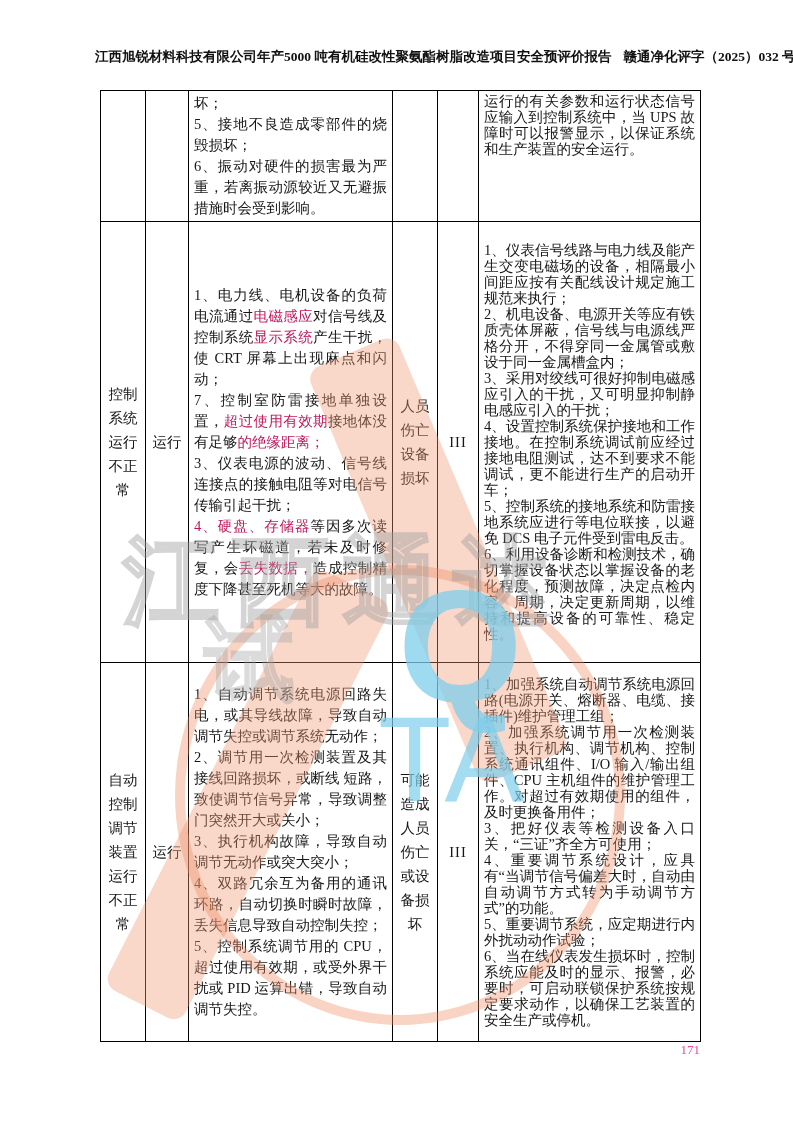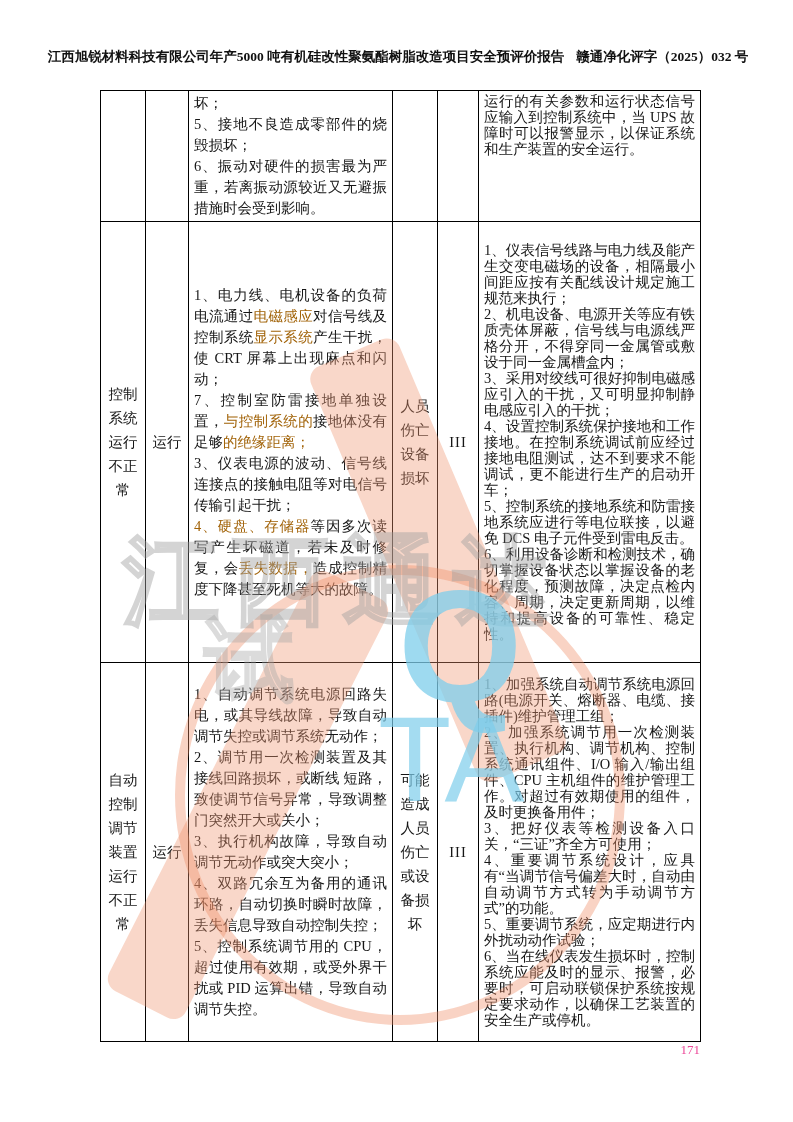--- a/index.html
+++ b/index.html
@@ -1,36 +1,36 @@
 <!DOCTYPE html>
 <html><head>
 <meta charset="utf-8">
 <style>
   * { margin:0; padding:0; box-sizing:border-box; }
   html,body { width:793px; height:1122px; background:#ffffff; overflow:hidden;
     font-family:"Liberation Serif","DejaVu Serif",serif; }
   .page { position:relative; width:793px; height:1122px; background:#fff; }
 
   .header { position:absolute; left:95px; top:48px; width:606px;
-    display:flex; justify-content:center; align-items:baseline;
+    display:flex; justify-content:flex-start; align-items:baseline;
     font-size:13.5px; font-weight:bold; color:#111; white-space:nowrap; }
   .header .doc-no { margin-left:12px; }
 
   table.main { position:absolute; left:100px; top:90px; width:600px;
     border-collapse:collapse; table-layout:fixed; }
   table.main td { border:1.4px solid #000; color:#161616;
     font-size:14.5px; padding:2px 5px; vertical-align:middle; }
   tr.row-cont td { vertical-align:top; }
   td.c-name, td.c-stage, td.c-conseq, td.c-level {
     text-align:center; padding:2px 2px; word-break:break-all; line-height:24px; }
   td.c-level { font-size:15px; letter-spacing:1px; }
   td.c-desc { text-align:justify; line-height:21px; word-break:break-all; white-space:pre-line; }
   td.c-meas { text-align:justify; line-height:16px; word-break:break-all; white-space:pre-line;margin-left:40px; }
   tr.r1 { height:129px; } tr.r2 { height:441px; } tr.r3 { height:379px; }
-  .red { color:#a16207; }
+  .red { color:#be185d; }
 
   .footer { position:absolute; left:100px; top:1042px; width:600px;
     text-align:right; font-size:13px; color:#ec4899; }
 
   
   .watermark { position:absolute; left:0; top:0; width:793px; height:1122px;
     pointer-events:none; z-index:5; }
   .wm-chars { position:absolute; left:123px; top:518px; font-size:96px; font-weight:bold;
     letter-spacing:14px; color:transparent; -webkit-text-stroke:2.5px rgba(160,160,160,0.45);
     white-space:nowrap; }
@@ -74,21 +74,21 @@
 5、接地不良造成零部件的烧毁损坏；
 6、振动对硬件的损害最为严重，若离振动源较近又无避振措施时会受到影响。</span></td>
         <td class="c-conseq"></td>
         <td class="c-level"></td>
         <td class="c-meas"><span>运行的有关参数和运行状态信号应输入到控制系统中，当 UPS 故障时可以报警显示，以保证系统和生产装置的安全运行。</span></td>
       </tr>
       <tr class="r2">
         <td class="c-name">控制系统运行不正常</td>
         <td class="c-stage">运行</td>
         <td class="c-desc"><span>1、电力线、电机设备的负荷电流通过</span><span class="red">电磁感应</span><span>对信号线及控制系统</span><span class="red">显示系统</span><span>产生干扰，使 CRT 屏幕上出现麻点和闪动；
-7、控制室防雷接地单独设置，</span><span class="red">与控制系统的</span><span>接地体没有足够</span><span class="red">的绝缘距离；</span><span>
+7、控制室防雷接地单独设置，</span><span class="red">超过使用有效期</span><span>接地体没有足够</span><span class="red">的绝缘距离；</span><span>
 3、仪表电源的波动、信号线连接点的接触电阻等对电信号传输引起干扰；
 </span><span class="red">4、硬盘、存储器</span><span>等因多次读写产生坏磁道，若未及时修复，会</span><span class="red">丢失数据，</span><span>造成控制精度下降甚至死机等大的故障。</span></td>
         <td class="c-conseq">人员伤亡设备损坏</td>
         <td class="c-level">III</td>
         <td class="c-meas"><span>1、仪表信号线路与电力线及能产生交变电磁场的设备，相隔最小间距应按有关配线设计规定施工规范来执行；
 2、机电设备、电源开关等应有铁质壳体屏蔽，信号线与电源线严格分开，不得穿同一金属管或敷设于同一金属槽盒内；
 3、采用对绞线可很好抑制电磁感应引入的干扰，又可明显抑制静电感应引入的干扰；
 4、设置控制系统保护接地和工作接地。在控制系统调试前应经过接地电阻测试，达不到要求不能调试，更不能进行生产的启动开车；
 5、控制系统的接地系统和防雷接地系统应进行等电位联接，以避免 DCS 电子元件受到雷电反击。
 6、利用设备诊断和检测技术，确切掌握设备状态以掌握设备的老化程度，预测故障，决定点检内容、周期，决定更新周期，以维持和提高设备的可靠性、稳定性。</span></td>

